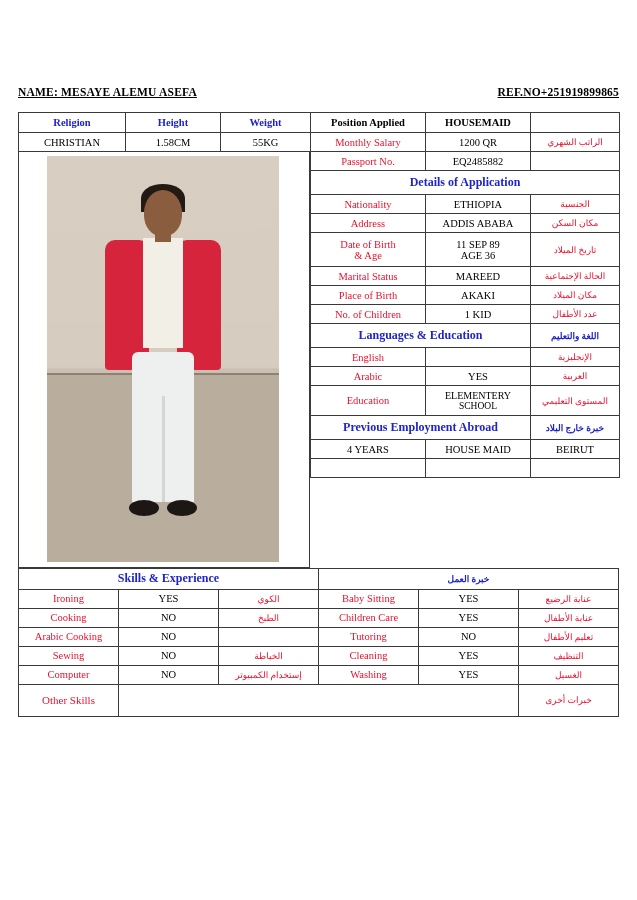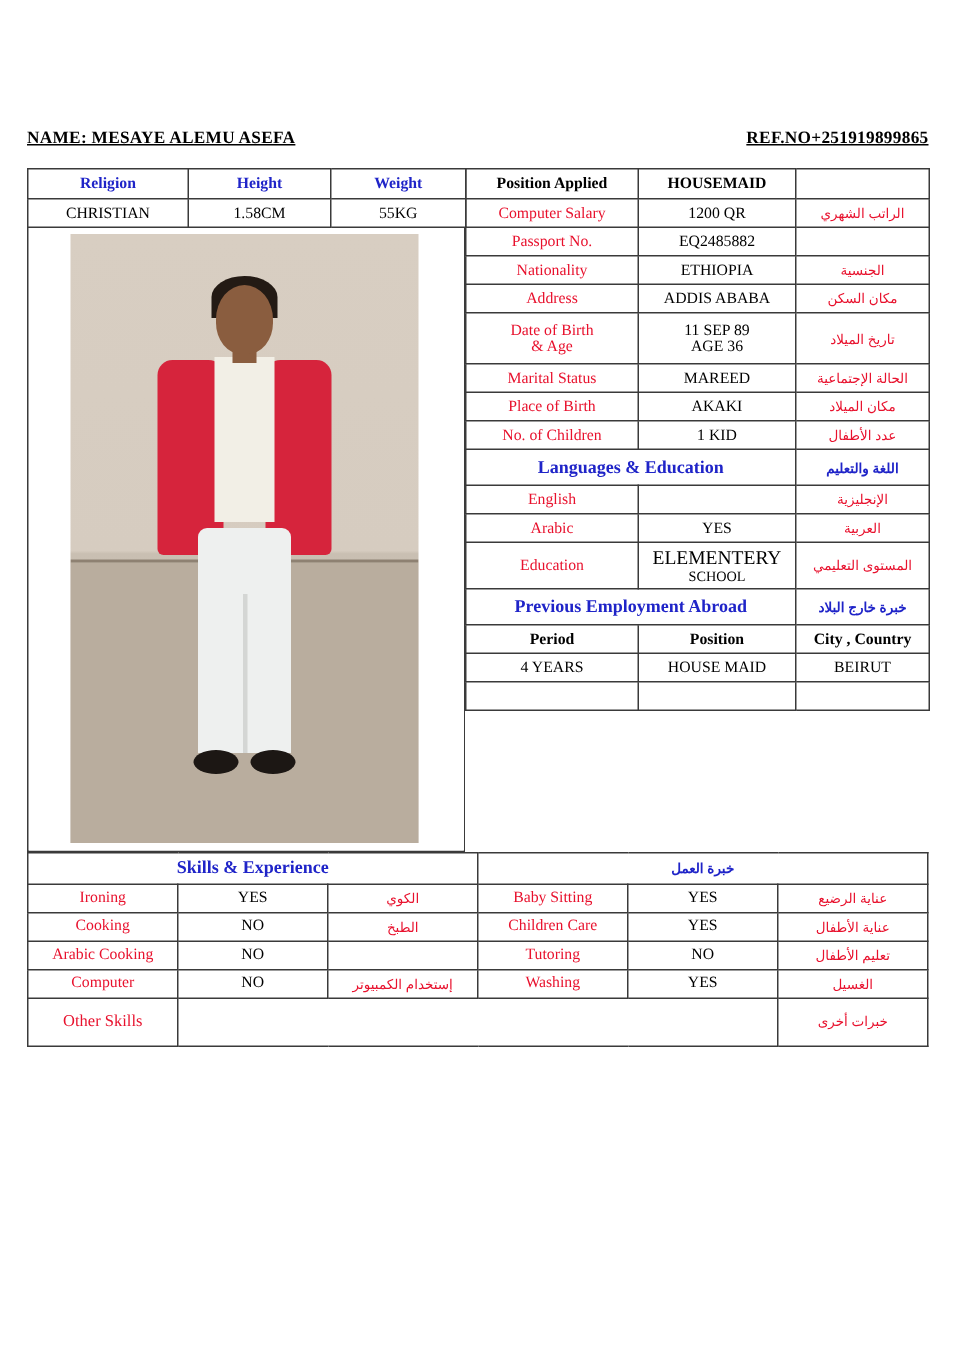--- a/index.html
+++ b/index.html
@@ -52,21 +52,21 @@
     font-size: 10.5px;
     text-align: center;
     vertical-align: middle;
     height: 19px;
     color: #000;
   }
   .red { color: #e8112d; }
   .blue { color: #1f24c8; font-weight: bold; }
   .bold { font-weight: bold; }
   .arabic {
-    font-family: Liberation Sans, sans-serif;
+    font-family: Liberation Serif, serif;
     font-size: 9px;
     direction: rtl;
   }
   .arabic.red { color: #e8112d; }
   .arabic.blue { color: #1f24c8; font-weight: bold; }
 
   
   .topwrap {
     display: flex;
     width: 100%;
@@ -202,30 +202,33 @@
 
       <div class="rightcol">
         <table>
           <tbody>
               <tr class="hdr-row">
             <td style="width:115px" class="bold">Position Applied</td>
             <td style="width:105px" class="bold">HOUSEMAID</td>
             <td style="width:89px" class="arabic"></td>
           </tr>
           <tr>
-            <td class="red">Computer Salary</td>
+            <td class="red">Monthly Salary</td>
             <td>1200 QR</td>
             <td class="arabic red">الراتب الشهري</td>
           </tr>
           <tr>
             <td class="red">Passport No.</td>
             <td>EQ2485882</td>
             <td class="arabic red"></td>
           </tr>
 
+          <tr>
+            <td colspan="3" class="blue" style="height:24px;font-size:12px">Details of  Application</td>
+          </tr>
           <tr>
             <td class="red">Nationality</td>
             <td>ETHIOPIA</td>
             <td class="arabic red">الجنسية</td>
           </tr>
           <tr>
             <td class="red">Address</td>
             <td>ADDIS ABABA</td>
             <td class="arabic red">مكان السكن</td>
           </tr>
@@ -266,34 +269,29 @@
             <td class="arabic red">الإنجليزية</td>
           </tr>
           <tr>
             <td class="red">Arabic</td>
             <td>YES</td>
             <td class="arabic red">العربية</td>
           </tr>
           <tr>
             <td class="red" style="height:30px">Education</td>
             <td>
-              <div style="font-size:13px">ELEMENTERY</div>
+              <div style="font-size:10px">ELEMENTERY</div>
               <div style="font-size:9.5px">SCHOOL</div>
             </td>
             <td class="arabic red">المستوى التعليمي</td>
           </tr>
 
           <tr>
             <td colspan="2" class="blue" style="height:24px;font-size:12px">Previous Employment Abroad</td>
             <td class="arabic blue">خبرة خارج البلاد</td>
-          </tr>
-          <tr>
-            <td class="bold">Period</td>
-            <td class="bold">Position</td>
-            <td class="bold">City ,   Country</td>
           </tr>
           <tr>
             <td>4 YEARS</td>
             <td>HOUSE MAID</td>
             <td>BEIRUT</td>
           </tr>
           <tr>
             <td></td>
             <td></td>
             <td></td>
@@ -327,20 +325,28 @@
       </tr>
       <tr>
         <td class="red">Arabic Cooking</td>
         <td>NO</td>
         <td class="arabic red"></td>
         <td class="red">Tutoring</td>
         <td>NO</td>
         <td class="arabic red">تعليم الأطفال</td>
       </tr>
       <tr>
+        <td class="red">Sewing</td>
+        <td>NO</td>
+        <td class="arabic red">الخياطة</td>
+        <td class="red">Cleaning</td>
+        <td>YES</td>
+        <td class="arabic red">التنظيف</td>
+      </tr>
+      <tr>
         <td class="red">Computer</td>
         <td>NO</td>
         <td class="arabic red">إستخدام الكمبيوتر</td>
         <td class="red">Washing</td>
         <td>YES</td>
         <td class="arabic red">الغسيل</td>
       </tr>
       <tr>
         <td class="red othercell" style="font-size:11px">Other  Skills</td>
         <td colspan="4" class="othercell"></td>

